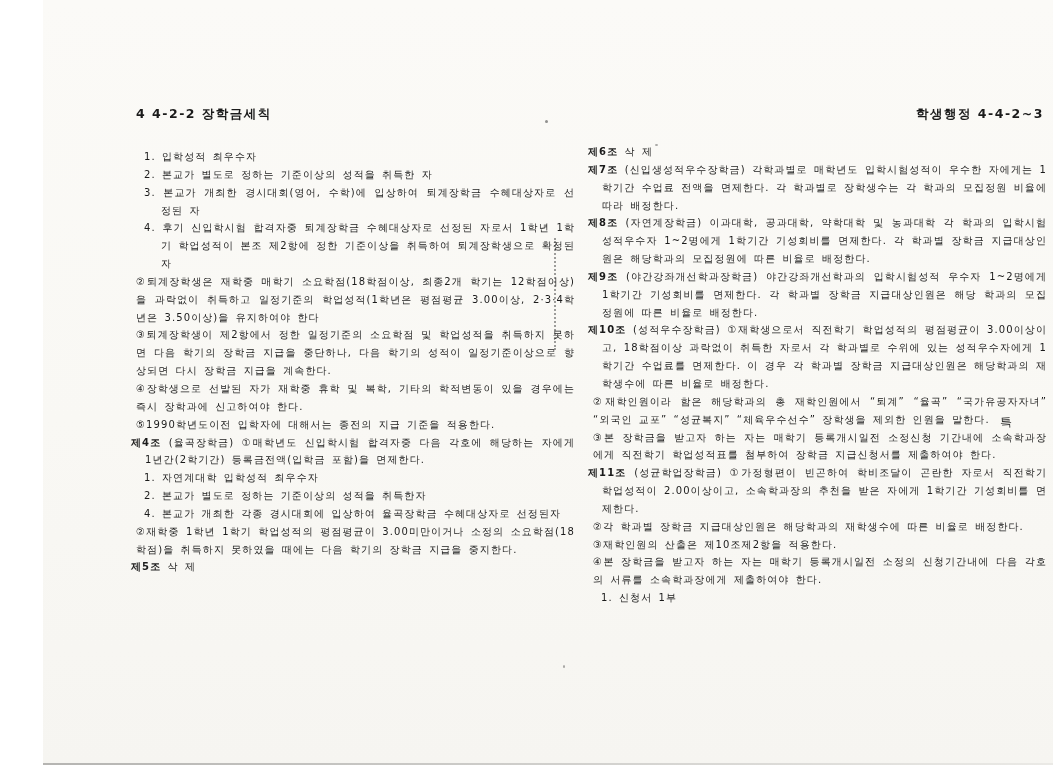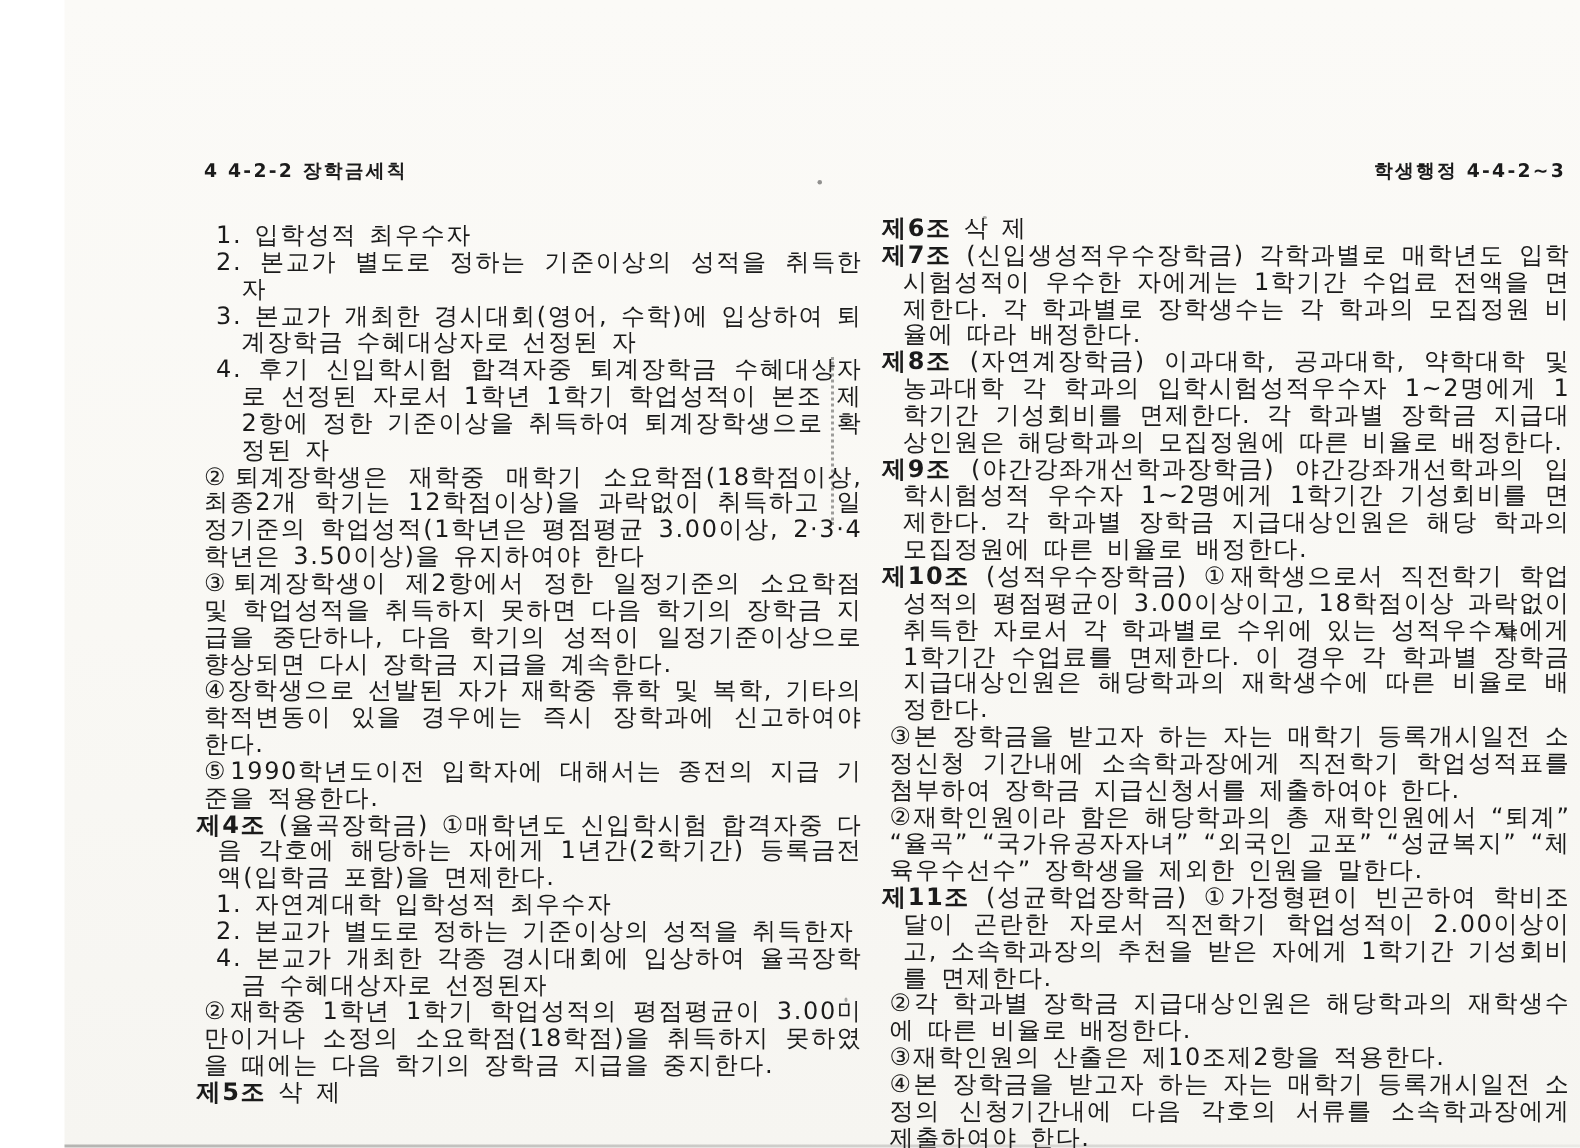--- a/index.html
+++ b/index.html
@@ -20,21 +20,21 @@
   }
   .hdr{
     position:absolute;top:106px;
     font-size:12.5px;font-weight:bold;letter-spacing:1.5px;
     white-space:nowrap;
   }
   #hdr-left{left:93px;}
   #hdr-right{right:52px;}
   .col{
     position:absolute;
-    font-size:16px;line-height:17.85px;
+    font-size:10px;line-height:17.85px;
     text-align:justify;letter-spacing:1.1px;word-spacing:2px;
   }
   #left-column{left:88px;top:148px;width:444px;}
   #right-column{left:545px;top:143px;width:459px;}
   .blk{margin:0;}
   .blk.article{padding-left:14px;text-indent:-14px;}
   .blk.clause{margin-left:5px;}
   .blk.item{margin-left:13px;padding-left:17px;text-indent:-17px;}
   .blk b{font-weight:bold;}
   
@@ -73,22 +73,22 @@
       <div class="blk item"><span>4. 본교가 개최한 각종 경시대회에 입상하여 율곡장학금 수혜대상자로 선정된자</span></div>
       <div class="blk clause"><span>②재학중 1학년 1학기 학업성적의 평점평균이 3.00미만이거나 소정의 소요학점(18학점)을 취득하지 못하였을 때에는 다음 학기의 장학금 지급을 중지한다.</span></div>
       <div class="blk article"><b>제5조</b>  <span>삭 제</span></div>
     </div>
   <div class="col" id="right-column">
       <div class="blk article"><b>제6조</b>  <span>삭 제</span></div>
       <div class="blk article"><b>제7조</b>  <span>(신입생성적우수장학금)  각학과별로 매학년도 입학시험성적이 우수한 자에게는 1학기간 수업료 전액을 면제한다. 각 학과별로 장학생수는 각 학과의 모집정원 비율에 따라 배정한다.</span></div>
       <div class="blk article"><b>제8조</b>  <span>(자연계장학금)  이과대학, 공과대학, 약학대학 및 농과대학 각 학과의 입학시험성적우수자 1~2명에게 1학기간 기성회비를 면제한다. 각 학과별 장학금 지급대상인원은 해당학과의 모집정원에 따른 비율로 배정한다.</span></div>
       <div class="blk article"><b>제9조</b>  <span>(야간강좌개선학과장학금)  야간강좌개선학과의 입학시험성적 우수자 1~2명에게 1학기간 기성회비를 면제한다. 각 학과별 장학금 지급대상인원은 해당 학과의 모집정원에 따른 비율로 배정한다.</span></div>
       <div class="blk article"><b>제10조</b>  <span>(성적우수장학금)  ①재학생으로서 직전학기 학업성적의 평점평균이 3.00이상이고, 18학점이상 과락없이 취득한 자로서 각 학과별로 수위에 있는 성적우수자에게 1학기간 수업료를 면제한다. 이 경우 각 학과별 장학금 지급대상인원은 해당학과의 재학생수에 따른 비율로 배정한다.</span></div>
+      <div class="blk clause"><span>②재학인원이라 함은 해당학과의 총 재학인원에서 “퇴계” “율곡” “국가유공자자녀” “외국인 교포” “성균복지” “체육우수선수” 장학생을 제외한 인원을 말한다.</span></div>
       <div class="blk clause"><span>③본 장학금을 받고자 하는 자는 매학기 등록개시일전 소정신청 기간내에 소속학과장에게 직전학기 학업성적표를 첨부하여 장학금 지급신청서를 제출하여야 한다.</span></div>
-      <div class="blk clause"><span>②재학인원이라 함은 해당학과의 총 재학인원에서 “퇴계” “율곡” “국가유공자자녀” “외국인 교포” “성균복지” “체육우수선수” 장학생을 제외한 인원을 말한다.</span></div>
       <div class="blk article"><b>제11조</b>  <span>(성균학업장학금)  ①가정형편이 빈곤하여 학비조달이 곤란한 자로서 직전학기 학업성적이 2.00이상이고, 소속학과장의 추천을 받은 자에게 1학기간 기성회비를 면제한다.</span></div>
       <div class="blk clause"><span>②각 학과별 장학금 지급대상인원은 해당학과의 재학생수에 따른 비율로 배정한다.</span></div>
       <div class="blk clause"><span>③재학인원의 산출은 제10조제2항을 적용한다.</span></div>
       <div class="blk clause"><span>④본 장학금을 받고자 하는 자는 매학기 등록개시일전 소정의 신청기간내에 다음 각호의 서류를 소속학과장에게 제출하여야 한다.</span></div>
       <div class="blk item"><span>1. 신청서 1부</span></div>
     </div>
 
   <div class="dotline"></div>
   <div class="mark">특</div>
   <div class="speck1"></div>

